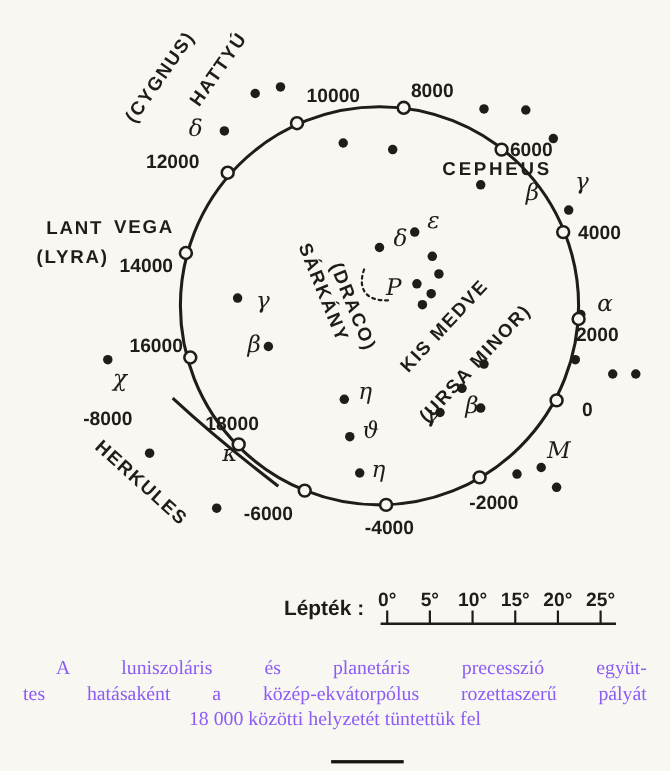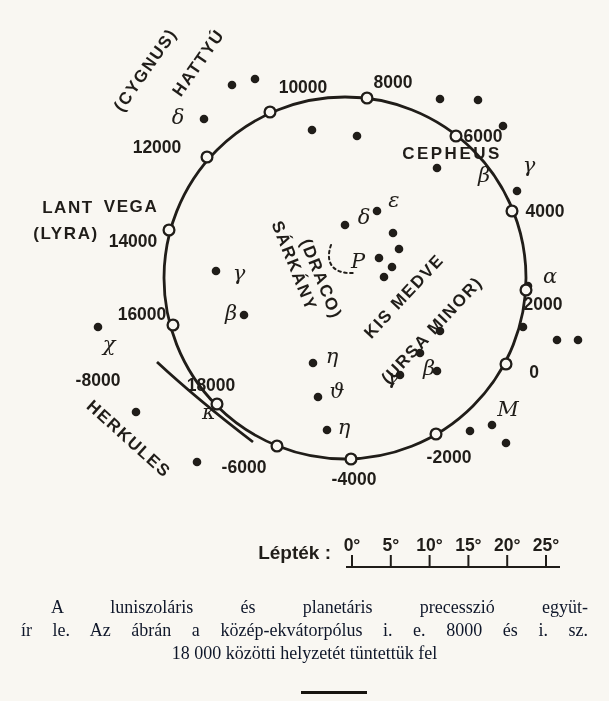--- a/index.html
+++ b/index.html
@@ -5,21 +5,21 @@
   html,body{margin:0;padding:0;background:#e8e6e0}
   .page{position:relative;width:609px;height:701px;background:#f9f7f2;overflow:hidden;
         font-family:"Liberation Sans",sans-serif;color:#201d19}
   svg{display:block}
   svg text{fill:#201d19}
   .num{font:600 17.5px "Liberation Sans",sans-serif}
   .cname{font:600 17px "Liberation Sans",sans-serif;letter-spacing:1.6px}
   .greek{font:italic 21px "DejaVu Serif",serif}
   .scalelab{font:600 19px "Liberation Sans",sans-serif}
   .caption{position:absolute;left:21px;right:21px;top:596px;
-           font:18px/23px "Liberation Serif",serif;color:#0f172a}
+           font:18px/23px "Liberation Serif",serif;color:#8b5cf6}
   .cl{margin:0}
   .just{text-align:justify;text-align-last:justify}
   .indent{padding-left:30px}
   .center{text-align-last:center}
   .bottom-rule{position:absolute;left:301px;top:691px;width:66px;height:3px;background:#17140f}
 </style>
 </head>
 <body>
 
 <div class="page">
@@ -142,18 +142,18 @@
         <text x="468.4" y="551" text-anchor="middle" class="num">15°</text>
         <line x1="507.2" y1="555" x2="507.2" y2="567" stroke="#201d19" stroke-width="2"></line>
         <text x="507.2" y="551" text-anchor="middle" class="num">20°</text>
         <line x1="546" y1="555" x2="546" y2="567" stroke="#201d19" stroke-width="2"></line>
         <text x="546" y="551" text-anchor="middle" class="num">25°</text>
       </g>
   </svg>
 
   <div class="caption">
     <p class="cl just indent">A luniszoláris és planetáris precesszió együt-</p>
-    <p class="cl just">ír le. Az ábrán a közép-ekvátorpólus i. e. 8000 és i. sz.</p>
+    <p class="cl just">tes hatásaként a közép-ekvátorpólus rozettaszerű pályát</p>
     <p class="cl center">18 000 közötti helyzetét tüntettük fel</p>
   </div>
 
   <div class="bottom-rule"></div>
 </div>
 
 </body></html>

